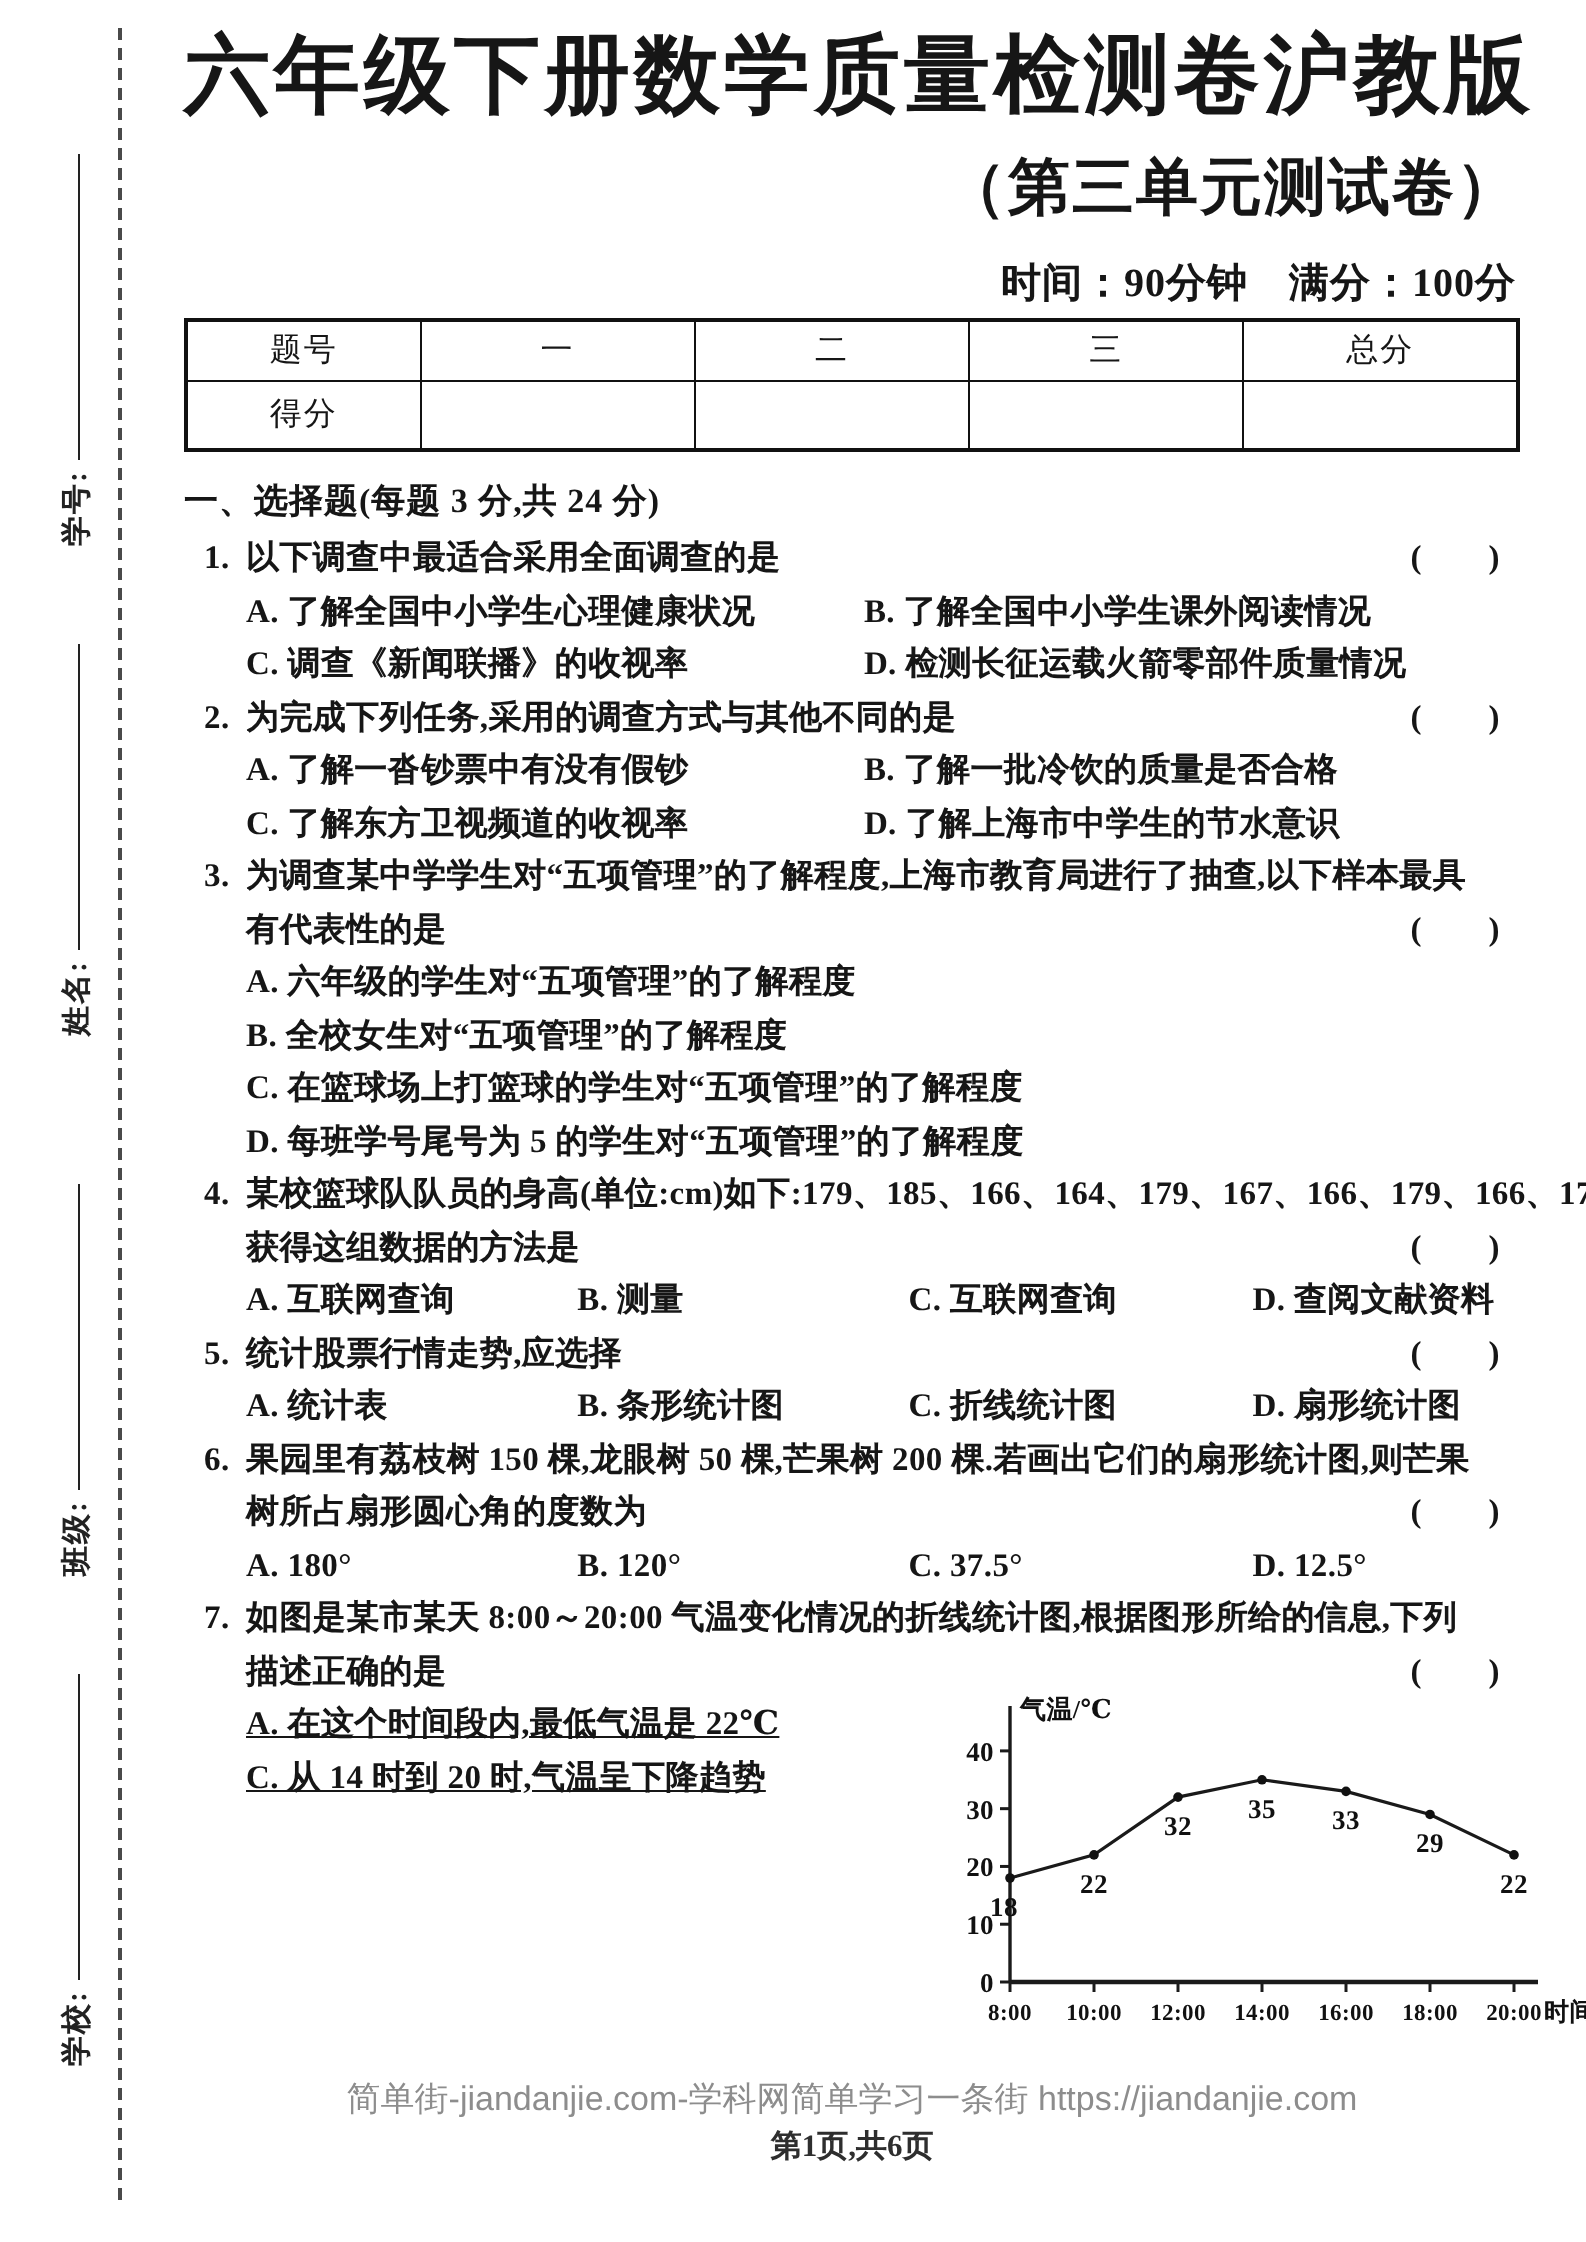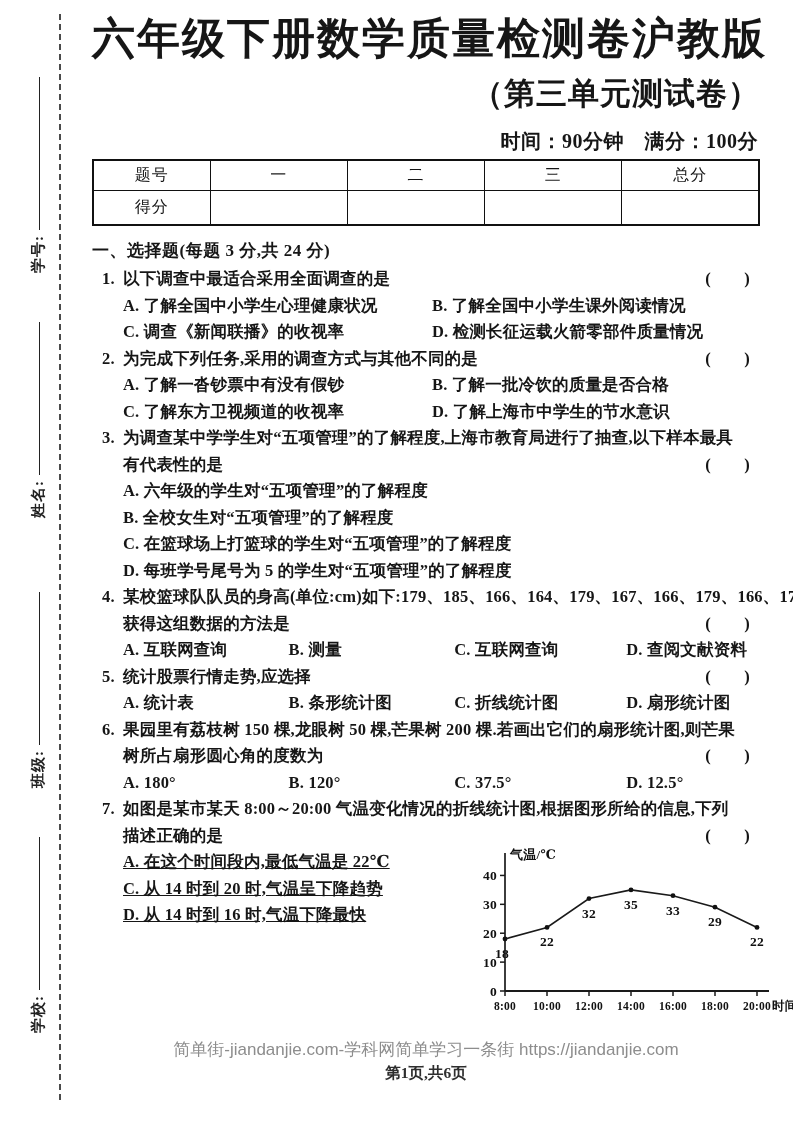--- a/index.html
+++ b/index.html
@@ -201,21 +201,20 @@
       <span class="stem">如图是某市某天 8:00～20:00 气温变化情况的折线统计图,根据图形所给的信息,下列</span>
     </div>
     <div class="qline">
       <span class="stem">描述正确的是</span>
       <span class="bracket">(　　)</span>
     </div>
     <div class="q7-body">
       <div class="opts q7-opts">
         <span>A. 在这个时间段内,最低气温是 22℃</span>
         <span>C. 从 14 时到 20 时,气温呈下降趋势</span>
-        <span>D. 从 14 时到 16 时,气温下降最快</span>
       </div>
       <div class="q7-chart"><svg width="352" height="176">
             <line x1="34" y1="8" x2="34" y2="146" stroke="#1a1a1a" stroke-width="1.7"></line>
             <line x1="34" y1="146" x2="298" y2="146" stroke="#1a1a1a" stroke-width="2.2"></line>
             <line x1="29" y1="146" x2="34" y2="146" stroke="#1a1a1a" stroke-width="1.5"></line>
             <text x="26" y="151" text-anchor="end" font-size="13.5" font-weight="bold" fill="#111">0</text>
             <line x1="29" y1="117.11111111111111" x2="34" y2="117.11111111111111" stroke="#1a1a1a" stroke-width="1.5"></line>
             <text x="26" y="122.11111111111111" text-anchor="end" font-size="13.5" font-weight="bold" fill="#111">10</text>
             <line x1="29" y1="88.22222222222223" x2="34" y2="88.22222222222223" stroke="#1a1a1a" stroke-width="1.5"></line>
             <text x="26" y="93.22222222222223" text-anchor="end" font-size="13.5" font-weight="bold" fill="#111">20</text>

